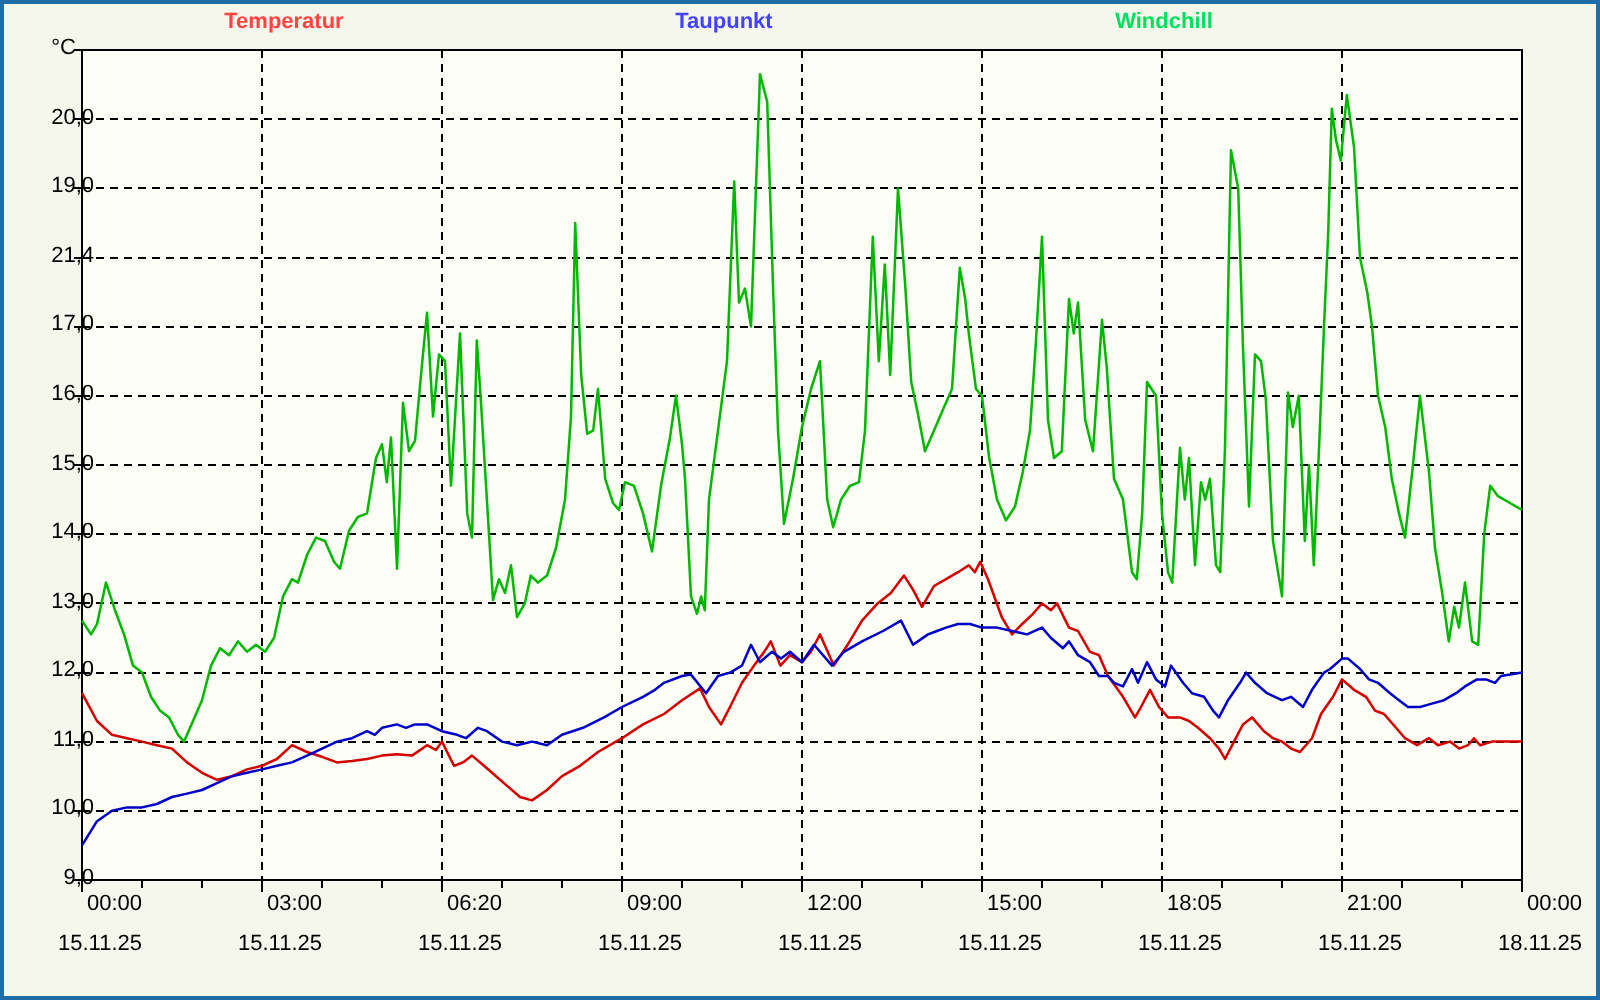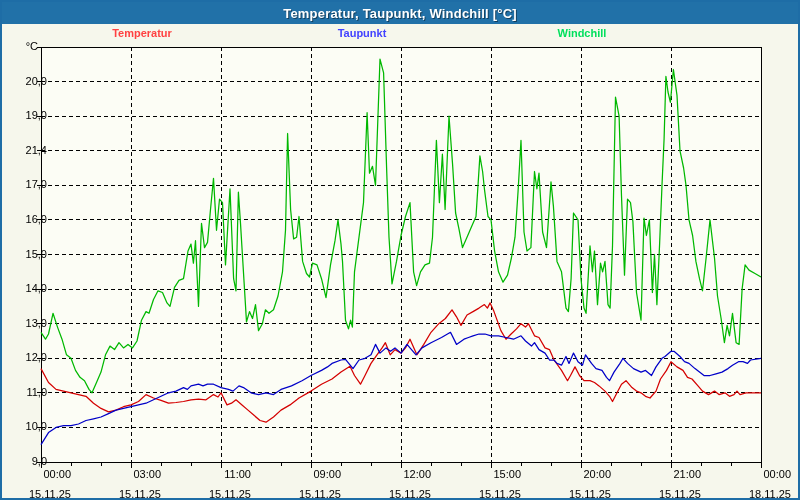--- a/index.html
+++ b/index.html
@@ -11,23 +11,20 @@
   .legend-label{position:absolute;top:3px;width:120px;text-align:center;font-size:11px;font-weight:bold;}
   .unit-label{position:absolute;left:10px;top:16px;width:26px;text-align:right;font-size:11px;color:#000;}
   .ylab{position:absolute;left:12px;width:33px;text-align:right;font-size:11px;color:#000;}
   .xlab{position:absolute;width:60px;text-align:right;font-size:11px;color:#000;}
   svg.plot{position:absolute;left:0;top:0;pointer-events:none;}
 </style>
 </head>
 <body>
 
 <div class="window">
-  <div class="titlebar">
-    <span>Temperatur, Taupunkt, Windchill [°C]</span>
-  </div>
   <div class="content">
     <div class="legend-label" id="legend-0" style="left: 80px; color: rgb(255, 66, 66);">Temperatur</div>
     <div class="legend-label" id="legend-1" style="left: 300px; color: rgb(66, 66, 255);">Taupunkt</div>
     <div class="legend-label" id="legend-2" style="left: 520px; color: rgb(0, 224, 92);">Windchill</div>
     <div class="unit-label">°C</div>
     <svg class="plot" id="plot-svg" width="796" height="474">
         <rect x="39" y="23" width="720" height="415" fill="#fcfdf5"></rect>
         <line x1="39" y1="403.4166666666667" x2="759" y2="403.4166666666667" stroke="#000000" stroke-width="1" stroke-dasharray="4 3" shape-rendering="crispEdges"></line>
         <line x1="39" y1="368.8333333333333" x2="759" y2="368.8333333333333" stroke="#000000" stroke-width="1" stroke-dasharray="4 3" shape-rendering="crispEdges"></line>
         <line x1="39" y1="334.25" x2="759" y2="334.25" stroke="#000000" stroke-width="1" stroke-dasharray="4 3" shape-rendering="crispEdges"></line>
@@ -107,29 +104,29 @@
         <div class="ylab" style="top:223.5px">15,0</div>
         <div class="ylab" style="top:188.91666666666666px">16,0</div>
         <div class="ylab" style="top:154.33333333333331px">17,0</div>
         <div class="ylab" style="top:119.75px">21,4</div>
         <div class="ylab" style="top:85.16666666666663px">19,0</div>
         <div class="ylab" style="top:50.583333333333314px">20,0</div>
         <div class="xlab" style="left:9px;top:444px">00:00</div>
         <div class="xlab" style="left:9px;top:464px">15.11.25</div>
         <div class="xlab" style="left:99px;top:444px">03:00</div>
         <div class="xlab" style="left:99px;top:464px">15.11.25</div>
-        <div class="xlab" style="left:189px;top:444px">11:00</div>
+        <div class="xlab" style="left:189px;top:444px">06:20</div>
         <div class="xlab" style="left:189px;top:464px">15.11.25</div>
         <div class="xlab" style="left:279px;top:444px">09:00</div>
         <div class="xlab" style="left:279px;top:464px">15.11.25</div>
         <div class="xlab" style="left:369px;top:444px">12:00</div>
         <div class="xlab" style="left:369px;top:464px">15.11.25</div>
         <div class="xlab" style="left:459px;top:444px">15:00</div>
         <div class="xlab" style="left:459px;top:464px">15.11.25</div>
-        <div class="xlab" style="left:549px;top:444px">20:00</div>
+        <div class="xlab" style="left:549px;top:444px">18:05</div>
         <div class="xlab" style="left:549px;top:464px">15.11.25</div>
         <div class="xlab" style="left:639px;top:444px">21:00</div>
         <div class="xlab" style="left:639px;top:464px">15.11.25</div>
         <div class="xlab" style="left:729px;top:444px">00:00</div>
         <div class="xlab" style="left:729px;top:464px">18.11.25</div>
       </div>
   </div>
 </div>
 
 </body></html>

